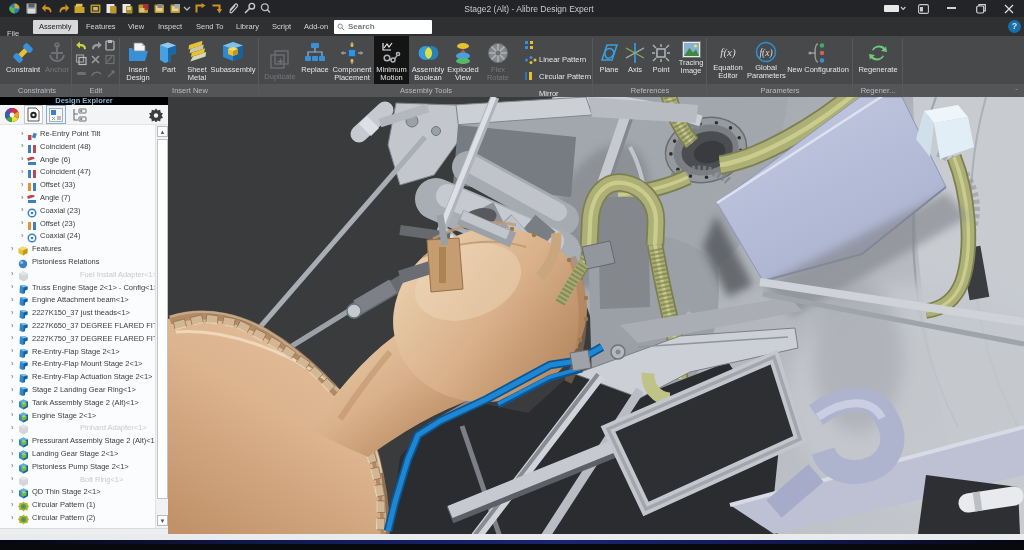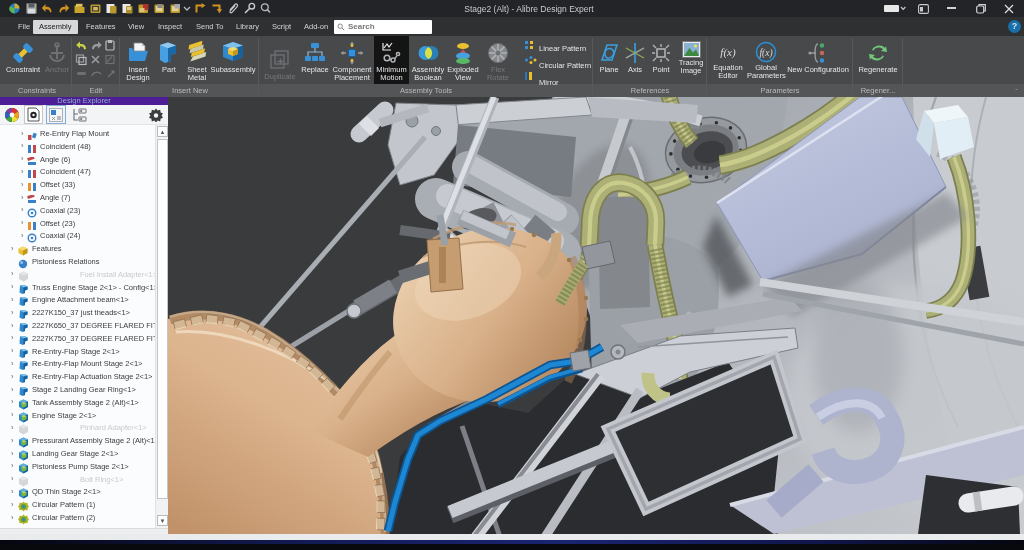--- a/index.html
+++ b/index.html
@@ -19,24 +19,24 @@
 #searchbox svg { position:absolute; left:3px; top:3px; }
 
 #ribbon { position:absolute; left:0; top:36px; width:1024px; height:61px; background:#48494b; }
 #ribbon-labels { position:absolute; left:0; top:48px; width:1024px; height:13px; background:#545557; }
 .glabel { position:absolute; top:2px; font-size:7.5px; color:#b8bbbe; transform:translateX(-50%); white-space:nowrap; }
 .vsep { position:absolute; top:2px; height:57px; width:1px; background:#3a3b3d; border-right:1px solid #58595b; }
 .rbtn { position:absolute; text-align:center; color:#e4e6e8; font-size:7.5px; line-height:8px; }
 .rbtn .ric { display:block; margin:0 auto 1px auto; }
 .rbtn.gray { color:#75787c; }
 .minmot { position:absolute; background:#141414; }
-.rsmall { position:absolute; font-size:7.5px; color:#e4e6e8; white-space:nowrap; }
+.rsmall { position:absolute; font-size:7.5px; color:#e4e6e8; white-space:nowrap;margin-top:11px; }
 
 #panel { position:absolute; left:0; top:97px; width:168px; height:437px; background:#fbfcfd; }
-#panel-head { position:absolute; left:0; top:0; width:168px; height:8px; background:#4c1d95; text-align:center; font-size:7.5px; color:#8cb0cf; line-height:8px; }
+#panel-head { position:absolute; left:0; top:0; width:168px; height:8px; background:#000000; text-align:center; font-size:7.5px; color:#8cb0cf; line-height:8px;font-weight:bold; }
 #panel-tools { position:absolute; left:0; top:8px; width:168px; height:20px; background:#f3f4f5; border-bottom:1px solid #e2e4e6; }
 #tree { position:absolute; left:0; top:28px; width:155px; height:403px; background:#fbfcfd; overflow:hidden; }
 .trow { position:absolute; height:12px; white-space:nowrap; }
 .trow .arr { position:absolute; font-size:7.5px; color:#5a5d60; top:1.5px; }
 .trow .ticon { position:absolute; top:0px; }
 .trow .tlabel { position:absolute; top:2px; font-size:7.5px; color:#3c3c3e; }
 .trow.dim .tlabel { color:#c7cacd;padding-left:48px; }
 #vscroll { position:absolute; left:155px; top:28px; width:13px; height:403px; background:#f1f2f3; border-left:1px solid #e0e2e4; }
 #panel-bottom { position:absolute; left:0; top:431px; width:168px; height:6px; background:#eceeef; border-top:1px solid #d8dadc; }
 
@@ -137,21 +137,21 @@
       <svg style="position:absolute;right:38px;top:3.5px" width="10" height="10" viewBox="0 0 10 10">
           <rect x="0.7" y="2" width="7" height="7" rx="1.5" fill="none" stroke="#d0d2d4" stroke-width="1.2"></rect>
           <path d="M3 2 L3 0.7 L9.3 0.7 L9.3 7 L8 7" stroke="#d0d2d4" stroke-width="1.2" fill="none"></path>
         </svg>
       <svg style="position:absolute;right:10px;top:3.5px" width="10" height="10" viewBox="0 0 10 10">
           <path d="M1 1 L9 9 M9 1 L1 9" stroke="#d8dadc" stroke-width="1.3"></path>
         </svg>
     </div>
   </div>
   <div id="menubar">
-    <div class="tab" style="left:12px;">File</div>
+    <div class="tab" style="left:1px;margin-top:7px;">File</div>
     <div class="tab active" style="left:33px;">Assembly</div>
     <div class="tab" style="left:80px;">Features</div>
     <div class="tab" style="left:122px;">View</div>
     <div class="tab" style="left:152px;">Inspect</div>
     <div class="tab" style="left:190px;">Send To</div>
     <div class="tab" style="left:230px;">Library</div>
     <div class="tab" style="left:266px;">Script</div>
     <div class="tab" style="left:298px;">Add-on</div>
     <div id="searchbox">Search
       <svg width="8" height="8" viewBox="0 0 8 8">
@@ -699,21 +699,21 @@
           <circle cx="7" cy="7.5" r="2.2" fill="#f3f4f5"></circle>
         </svg>
 </div>
     <div id="tree">
       <div class="trow" style="top:2.0px;left:0">
           <span class="arr" style="left:21px">›</span>
           <span class="ticon" style="left:27px"><svg width="10" height="10" viewBox="0 0 10 10">
               <rect x="1" y="4" width="3.5" height="5" fill="#c04848"></rect>
               <rect x="5.5" y="2" width="3.5" height="5" fill="#3880c8" transform="rotate(20 7 5)"></rect>
             </svg></span>
-          <span class="tlabel" style="left:40px">Re-Entry Flap Mount</span>
+          <span class="tlabel" style="left:40px">Re-Entry Point Tilt</span>
         </div>
       <div class="trow" style="top:14.8px;left:0">
           <span class="arr" style="left:21px">›</span>
           <span class="ticon" style="left:27px"><svg width="10" height="10" viewBox="0 0 10 10">
               <rect x="1" y="1" width="3" height="8" fill="#3880c8"></rect>
               <rect x="6" y="1" width="3" height="8" fill="#c04848"></rect>
             </svg></span>
           <span class="tlabel" style="left:40px">Coincident (48)</span>
         </div>
       <div class="trow" style="top:27.6px;left:0">

